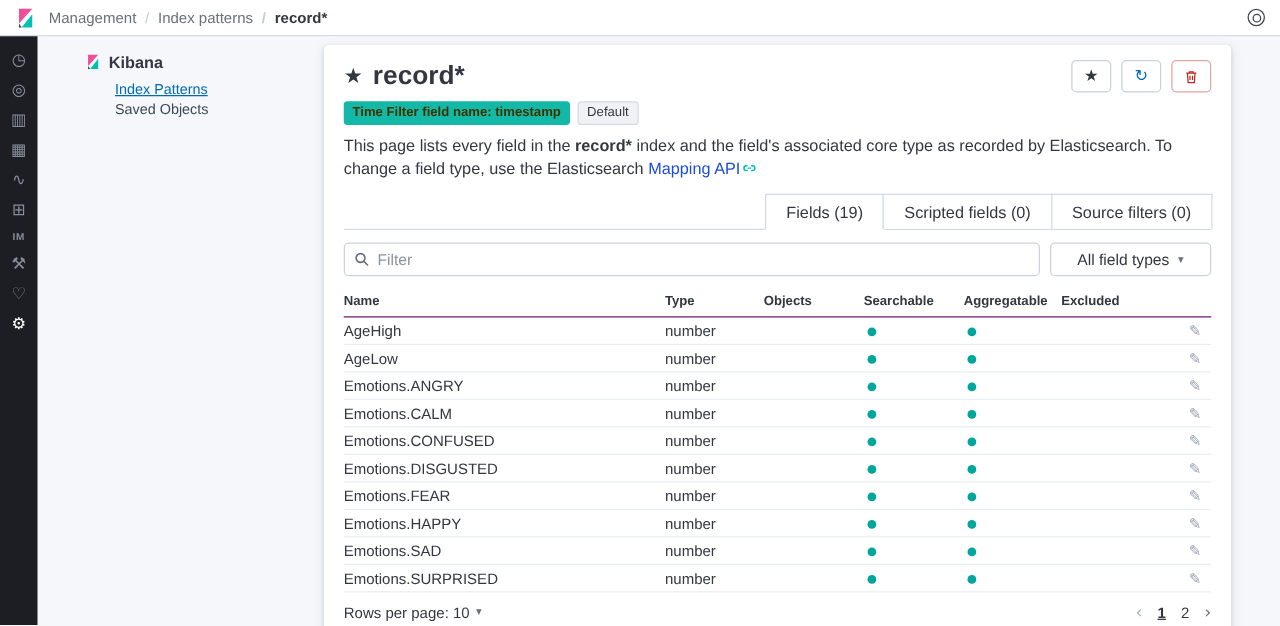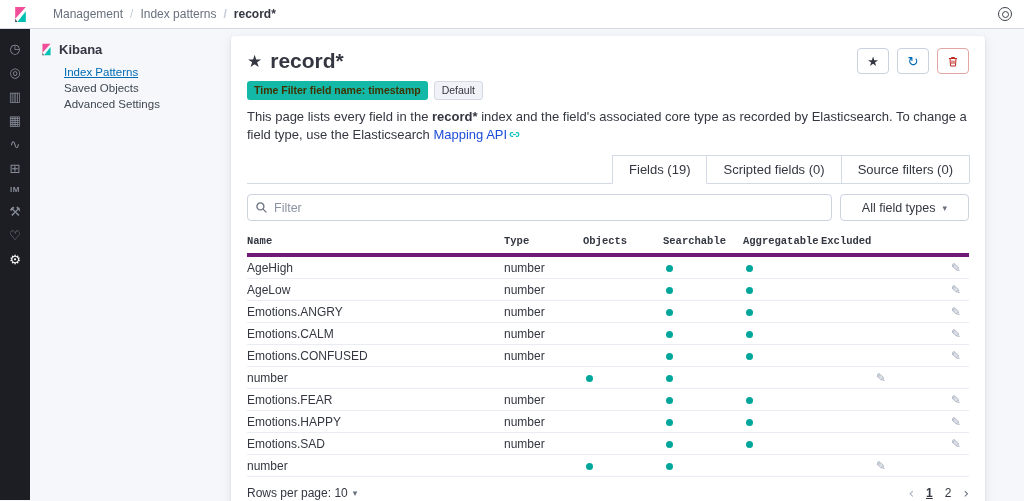--- a/index.html
+++ b/index.html
@@ -5,21 +5,21 @@
   * { box-sizing: border-box; }
   html,body { margin:0; padding:0; }
   body {
     width:1024px; height:501px; overflow:hidden;
     background:#f5f7fa; color:#343741;
     font-family:"Liberation Sans","DejaVu Sans",sans-serif;
   }
   
   .topbar{
     height:29px; background:#fff; border-bottom:1px solid #d3dae6;
-    display:flex; align-items:center; padding:0 12px; gap:24px;
+    display:flex; align-items:center; padding:0 12px; gap:10px;
   }
   .crumbs{ display:flex; align-items:center; font-size:12px; color:#69707d; }
   .crumb{ cursor:pointer; }
   .crumb + .crumb::before{ content:"/"; color:#c5ccd9; margin:0 7px; }
   .crumb.last{ color:#343741; font-weight:600; cursor:default; }
   .help-icon{
     margin-left:auto; width:14px; height:14px; border-radius:50%;
     border:1.5px solid #40444c; position:relative; cursor:pointer;
   }
   .help-icon::after{
@@ -33,21 +33,21 @@
     display:flex; flex-direction:column; align-items:center;
     padding-top:13px; gap:11px;
   }
   .nav-icon{
     color:#878d99; font-size:13px; line-height:1; cursor:pointer;
     font-family:"DejaVu Sans",sans-serif; text-align:center;
   }
   .nav-icon.nav-text{ font-size:8px; font-weight:700; letter-spacing:.5px;
     font-family:"Liberation Sans",sans-serif; }
   .nav-icon.active{ color:#ffffff; }
-  .side-panel{ width:201px; flex-shrink:0; padding:13px 0 0 10px; }
+  .side-panel{ width:201px; flex-shrink:0; padding:13px 0 0 10px;margin-left:28px; }
   .kib-head{ display:flex; align-items:center; gap:6px; font-size:13px; font-weight:700; }
   .side-links{ margin:9px 0 0 24px; display:flex; flex-direction:column; gap:4px; }
   .side-link{ font-size:11.5px; color:#404854; text-decoration:none; cursor:pointer; }
   .side-link.active{ color:#006bb4; text-decoration:underline; }
   .main{ flex:1; padding:7px 39px 0 0; }
   
   .card{
     background:#fff; border-radius:4px; padding:12px 16px 12px;
     box-shadow:0 1px 2px rgba(152,162,179,.35), 0 3px 8px rgba(152,162,179,.25);
   }
@@ -92,21 +92,21 @@
     height:27px; border:1px solid #cdd3df; border-radius:4px; background:#fff;
     display:flex; align-items:center; padding:0 21px; font-size:12.5px; gap:7px;
     cursor:pointer; white-space:nowrap;
   }
   .type-select::after{ content:"▾"; font-size:9px; color:#69707d;
     font-family:"DejaVu Sans",sans-serif; }
   
   .table{ margin-top:10px; }
   .thead,.tr{ display:grid; grid-template-columns:257px 79px 80px 80px 78px 73px 1fr;
     align-items:center; }
-  .thead{ border-bottom:4px solid #701a75;font-family:Liberation Mono, monospace; }
+  .thead{ border-bottom:1px solid #701a75; }
   .th{ font-size:10.5px; font-weight:700; padding:4px 0 6px; }
   .tr{ border-bottom:1px solid #e9edf3; height:22px; }
   .td{ font-size:12px; }
   .dot{ display:inline-block; width:7px; height:7px; border-radius:50%;
     background:#00a69b; margin-left:3px; }
   .actions-cell{ text-align:right; padding-right:8px; }
   .pencil{ color:#98a2b3; font-size:12px; cursor:pointer;
     font-family:"DejaVu Sans",sans-serif; }
   
   .tfoot{ display:flex; align-items:center; justify-content:space-between; margin-top:9px; }
@@ -161,21 +161,20 @@
           <path fill="#f04e98" d="M6 2 L26 2 L6 24 Z"></path>
           <path fill="#00bfb3" d="M10 30 L26 30 L26 10 Z"></path>
           <path fill="#343741" d="M6 24 L10 30 L6 30 Z"></path>
         </svg>
       </span>
       <span>Kibana</span>
     </div>
     <div class="side-links">
         <a class="side-link active">Index Patterns</a>
         <a class="side-link">Saved Objects</a>
-        <a class="side-link">Advanced Settings</a>
       </div>
   </div>
 
   <div class="main">
     <div class="card">
 
       <div class="title-row">
         <span class="title-star">★</span>
         <h1 class="page-title">record*</h1>
         <div class="actions">
@@ -274,20 +273,21 @@
             <div class="tr">
               <div class="td">Emotions.CONFUSED</div>
               <div class="td">number</div>
               <div class="td"></div>
               <div class="td"><span class="dot"></span></div>
               <div class="td"><span class="dot"></span></div>
               <div class="td"></div>
               <div class="td actions-cell"><span class="pencil">✎</span></div>
             </div>
             <div class="tr">
+              <div class="td">Emotions.DISGUSTED</div>
               <div class="td">number</div>
               <div class="td"></div>
               <div class="td"><span class="dot"></span></div>
               <div class="td"><span class="dot"></span></div>
               <div class="td"></div>
               <div class="td actions-cell"><span class="pencil">✎</span></div>
             </div>
             <div class="tr">
               <div class="td">Emotions.FEAR</div>
               <div class="td">number</div>
@@ -309,20 +309,21 @@
             <div class="tr">
               <div class="td">Emotions.SAD</div>
               <div class="td">number</div>
               <div class="td"></div>
               <div class="td"><span class="dot"></span></div>
               <div class="td"><span class="dot"></span></div>
               <div class="td"></div>
               <div class="td actions-cell"><span class="pencil">✎</span></div>
             </div>
             <div class="tr">
+              <div class="td">Emotions.SURPRISED</div>
               <div class="td">number</div>
               <div class="td"></div>
               <div class="td"><span class="dot"></span></div>
               <div class="td"><span class="dot"></span></div>
               <div class="td"></div>
               <div class="td actions-cell"><span class="pencil">✎</span></div>
             </div>
           </div>
       </div>
 

